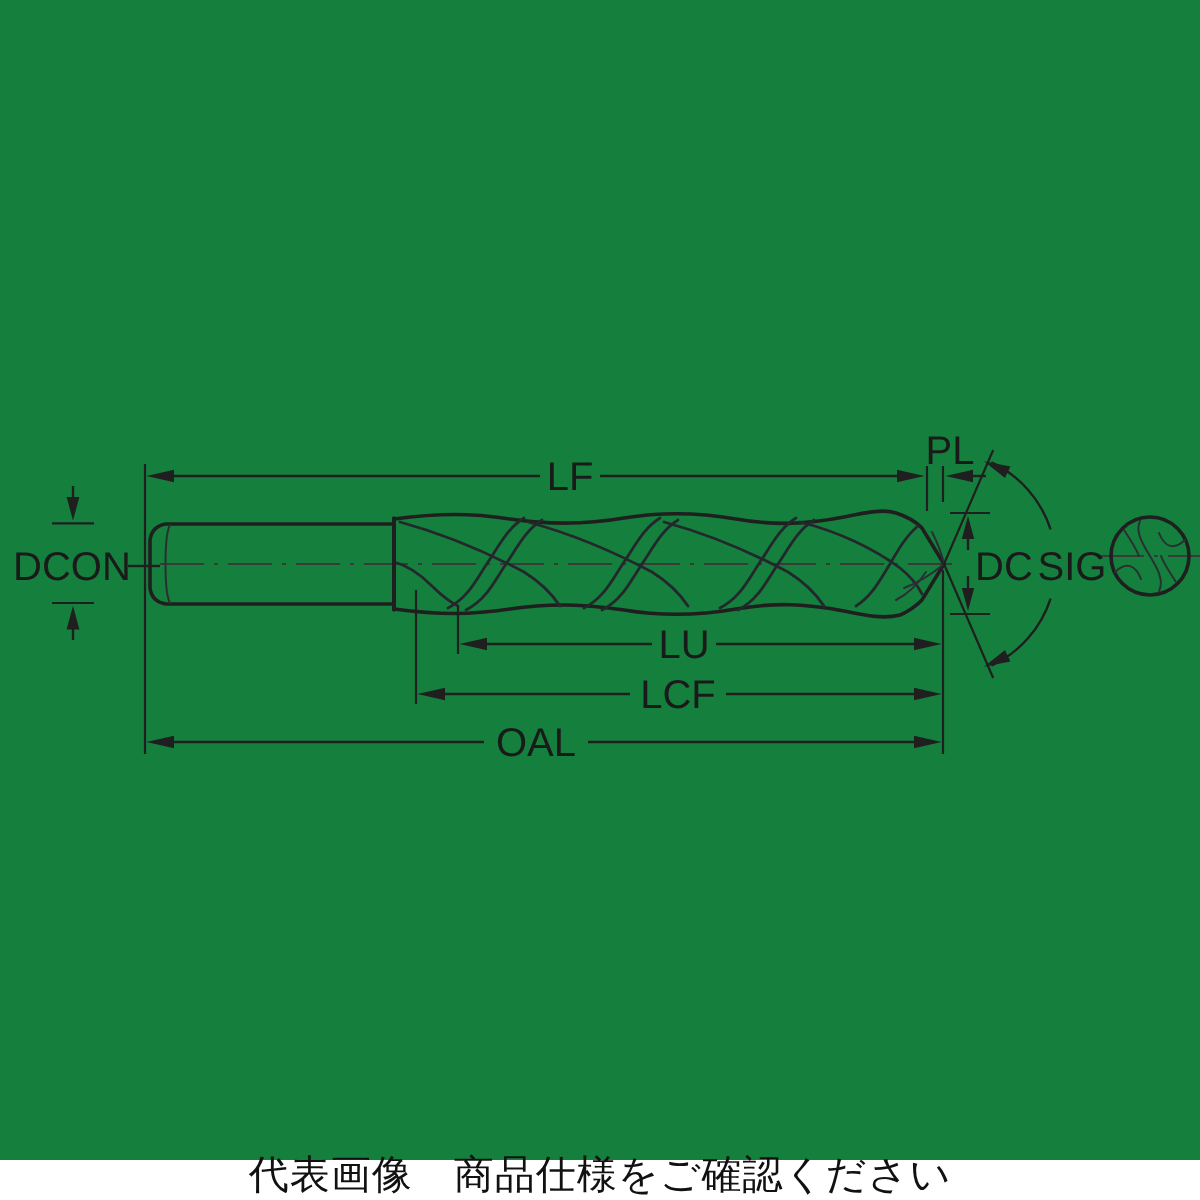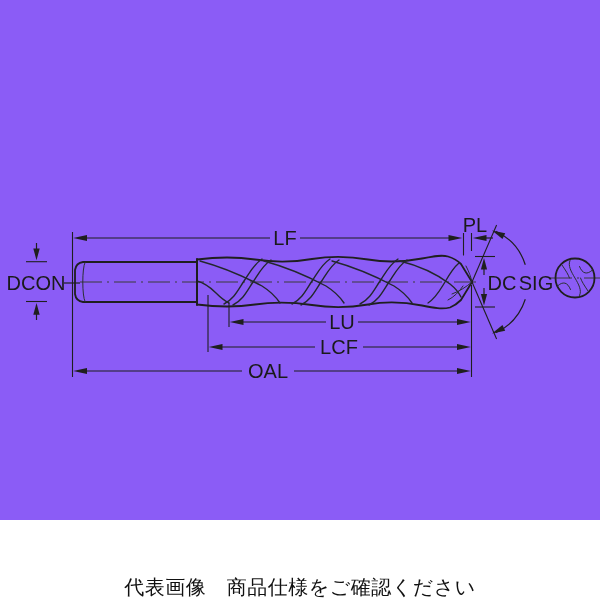--- a/index.html
+++ b/index.html
@@ -7,22 +7,22 @@
     padding: 0;
     background: #ffffff;
     width: 600px;
     height: 600px;
     overflow: hidden;
     font-family: "Liberation Sans", sans-serif;
   }
   .canvas {
     position: relative;
     width: 600px;
-    height: 520px;
-    background: #8b5cf6;
+    height: 580px;
+    background: #15803d;
   }
   svg { display: block; }
   .dim-line   { stroke: #1f1f1f; stroke-width: 1.2; fill: none; }
   .ext-line   { stroke: #1f1f1f; stroke-width: 1.1; fill: none; }
   .arrowhead  { fill: #1f1f1f; stroke: none; }
   .outline    { stroke: #1f1f1f; stroke-width: 1.8; fill: none; stroke-linecap: round; }
   .flute-line { stroke: #23282c; stroke-width: 1.4; fill: none; stroke-linecap: round; }
   .thin-line  { stroke: #2a2f33; stroke-width: 1; fill: none; stroke-linecap: round; }
   .center-line{ stroke: #3a3a3a; stroke-width: 1; fill: none; stroke-dasharray: 22 5 2 5; }
   .dim-text   {

